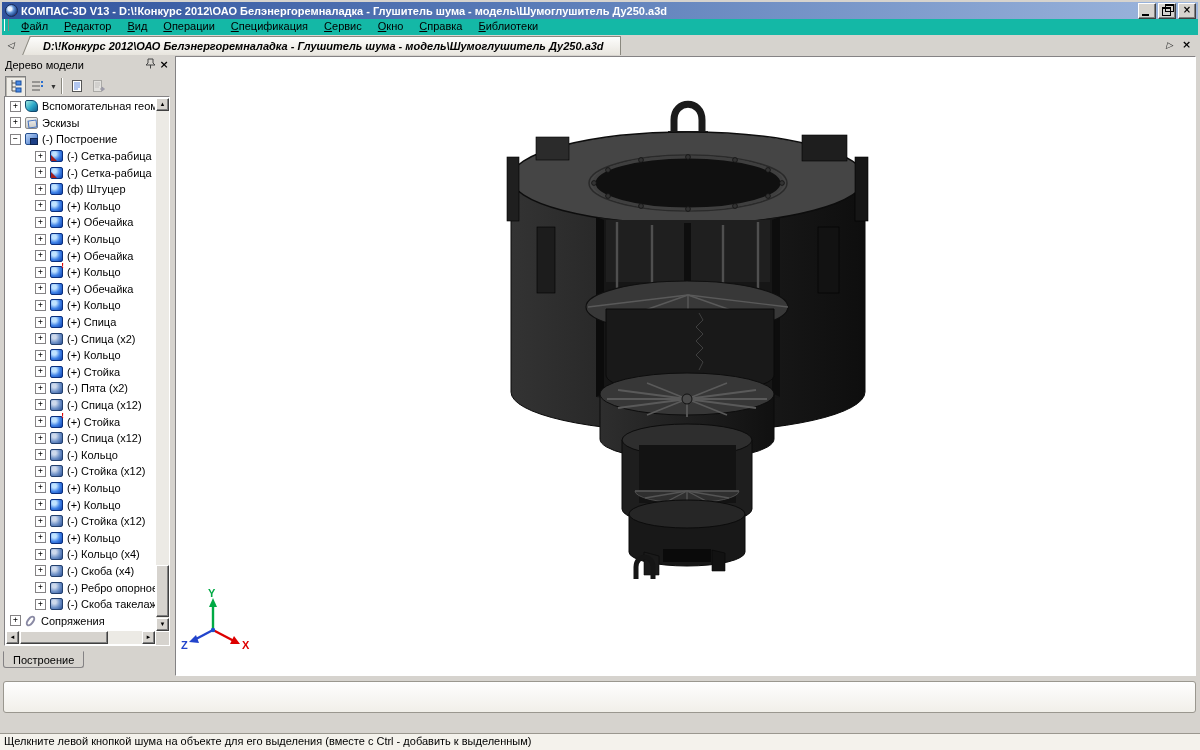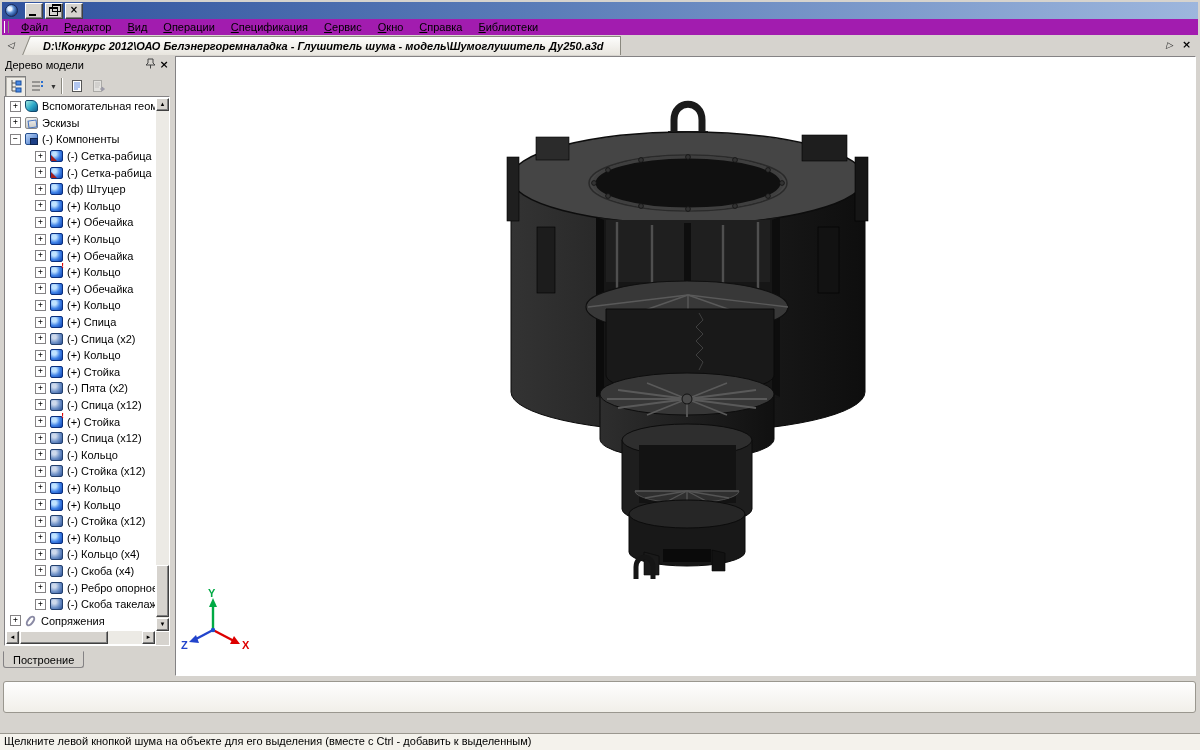--- a/index.html
+++ b/index.html
@@ -17,21 +17,21 @@
     border:1px solid #1a2a55;box-sizing:border-box;}
   .title-text{color:#fff;font-weight:bold;font-size:11px;white-space:nowrap;overflow:hidden;flex:1 1 auto;}
   .win-btns{display:flex;gap:2px;flex:0 0 auto;margin-left:4px;}
   .win-btn{width:16px;height:14px;background:#d6d3ce;position:relative;
     border:1px solid;border-color:#fff #404040 #404040 #fff;box-shadow:inset -1px -1px 0 #808080;}
   .win-btn .g-min{position:absolute;left:3px;bottom:2px;width:7px;height:2px;background:#000;}
   .win-btn .g-rest{position:absolute;left:3px;top:3px;width:7px;height:6px;border:1px solid #000;border-top-width:2px;background:#d6d3ce;}
   .win-btn .g-rest::before{content:"";position:absolute;left:2px;top:-5px;width:7px;height:5px;border:1px solid #000;border-top-width:2px;}
   .win-btn .g-close{position:absolute;left:0;top:0;right:0;bottom:0;font:bold 10px/12px "DejaVu Sans",sans-serif;text-align:center;}
   
-  .menubar{position:absolute;left:2px;top:19px;right:2px;height:16px;display:flex;align-items:center;background:#a21caf;text-decoration:underline;}
+  .menubar{position:absolute;left:2px;top:19px;right:2px;height:16px;display:flex;align-items:flex-start;background:#14b8a6;text-decoration:underline;}
   .grip{width:3px;height:12px;margin:0 4px 0 2px;border-left:1px solid #fff;border-right:1px solid #8a887f;}
   .menu-item{display:inline-block;padding:1px 8px 2px 8px;white-space:nowrap;cursor:default;}
   .menu-item::first-letter{text-decoration:underline;}
   
   .tabbar{position:absolute;left:2px;top:35px;right:2px;height:20px;background:#d6d3ce;font-style:italic;}
   .tab-nav{position:absolute;top:3px;width:13px;height:14px;text-align:center;font-size:9px;line-height:14px;color:#222;}
   .tab-nav.left{left:2px;}
   .tab-nav.left::before{content:"◁";}
   .tab-nav.rt{right:22px;}
   .tab-nav.rt::before{content:"▷";}
@@ -102,20 +102,21 @@
   .prop-strip{position:absolute;left:3px;right:4px;top:681px;height:30px;background:linear-gradient(#fefefe,#f1efe9);
     border:1px solid #9a978f;border-radius:3px;}
   .statusbar{position:absolute;left:0;right:0;bottom:0;height:15px;background:#f4f2ec;border-top:1px solid #9a978f;
     padding:1px 4px 0 4px;white-space:nowrap;overflow:hidden;}
 </style>
 </head>
 <body>
 
 <div class="titlebar">
   <span class="app-icon"></span>
+  <span class="title-text">КОМПАС-3D V13 - D:\!Конкурс 2012\ОАО Белэнергоремналадка - Глушитель шума - модель\Шумоглушитель Ду250.a3d</span>
   <span class="win-btns">
     <span class="win-btn">
         <span class="g-min"></span>
       </span>
     <span class="win-btn">
         <span class="g-rest"></span>
       </span>
     <span class="win-btn">
         <span class="g-close">×</span>
       </span>
@@ -186,21 +187,21 @@
         <div class="tree-row">
           <span class="indent0"></span>
           <span class="expand-box">+</span>
           <span class="t-icon ti-sketch"></span>
           <span>Эскизы</span>
         </div>
         <div class="tree-row">
           <span class="indent0"></span>
           <span class="expand-box">−</span>
           <span class="t-icon ti-components"></span>
-          <span>(-) Компоненты</span>
+          <span>(-) Построение</span>
         </div>
         <div class="tree-row">
           <span class="indent1"></span>
           <span class="expand-box">+</span>
           <span class="t-icon ti-asm"></span>
           <span>(-) Сетка-рабица 1</span>
         </div>
         <div class="tree-row">
           <span class="indent1"></span>
           <span class="expand-box">+</span>

